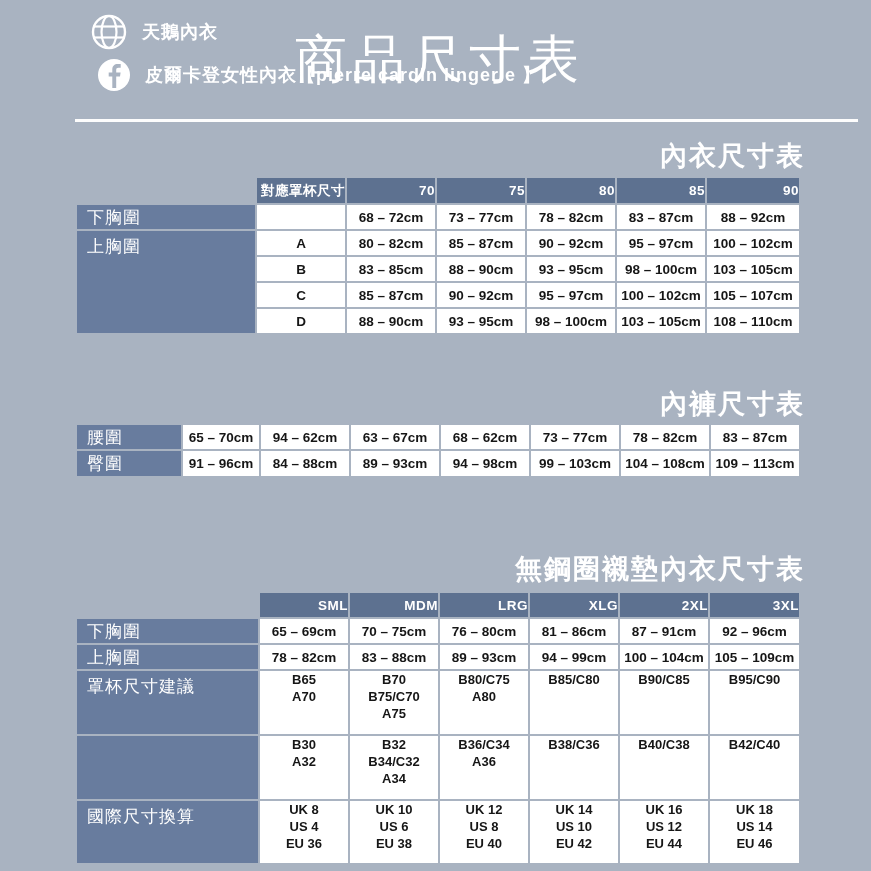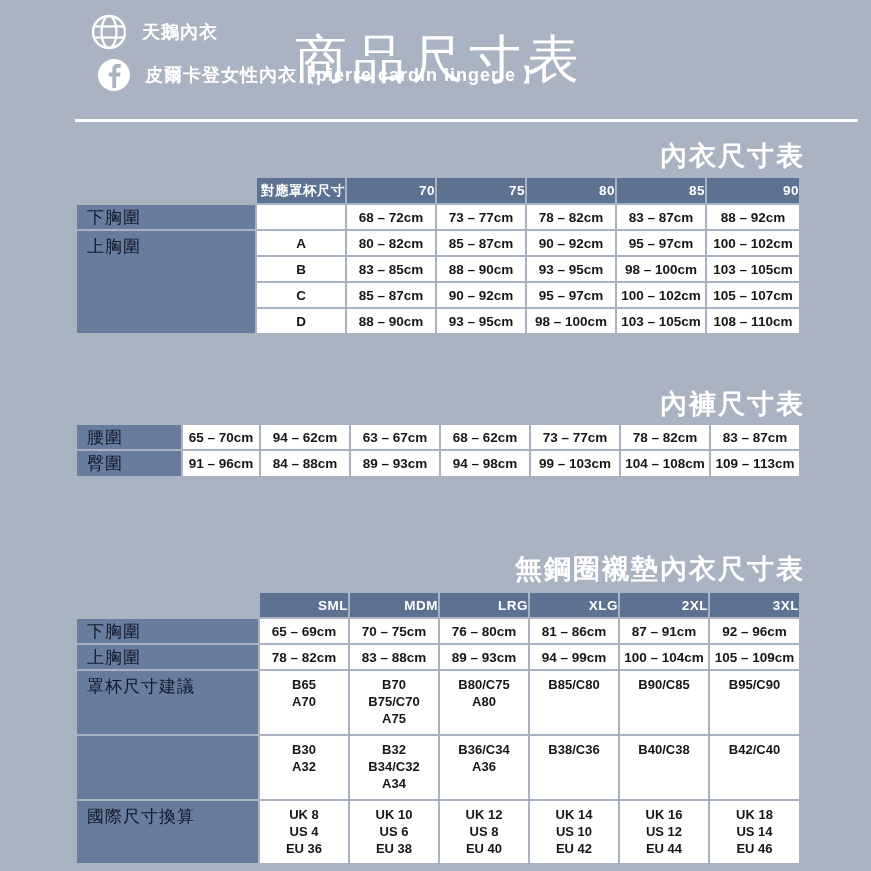--- a/index.html
+++ b/index.html
@@ -34,25 +34,25 @@
   td,th{border:2px solid var(--grid);padding:0;margin:0;overflow:hidden;}
   .cell-data{
     background:#fff;color:var(--ink);font-size:13.5px;font-weight:700;
     text-align:center;vertical-align:middle;
   }
   .cell-head{
     background:var(--hdr);color:#fff;font-size:13.5px;font-weight:700;
     text-align:right;vertical-align:middle;letter-spacing:.5px;
   }
   .cell-label{
-    background:var(--lbl);color:#0f172a;font-size:17px;font-weight:500;
+    background:var(--lbl);color:#ffffff;font-size:17px;font-weight:500;
     text-align:left;vertical-align:middle;padding-left:10px;letter-spacing:1px;
   }
   .cell-blank{background:transparent;border-color:var(--grid);}
-  .v-top{vertical-align:top;padding-top:5px;}
+  .v-top{vertical-align:top;}
   .multi{white-space:pre-line;line-height:17px;font-weight:600;font-size:13px;}
   .label-top{vertical-align:top;padding-top:4px;}
   
   .icon-wrap{width:38px;height:38px;display:flex;align-items:center;justify-content:center;}
 </style>
 </head>
 <body>
 
 <div class="abs brand-row" style="left:90px;top:13px;">
   <span class="icon-wrap">

